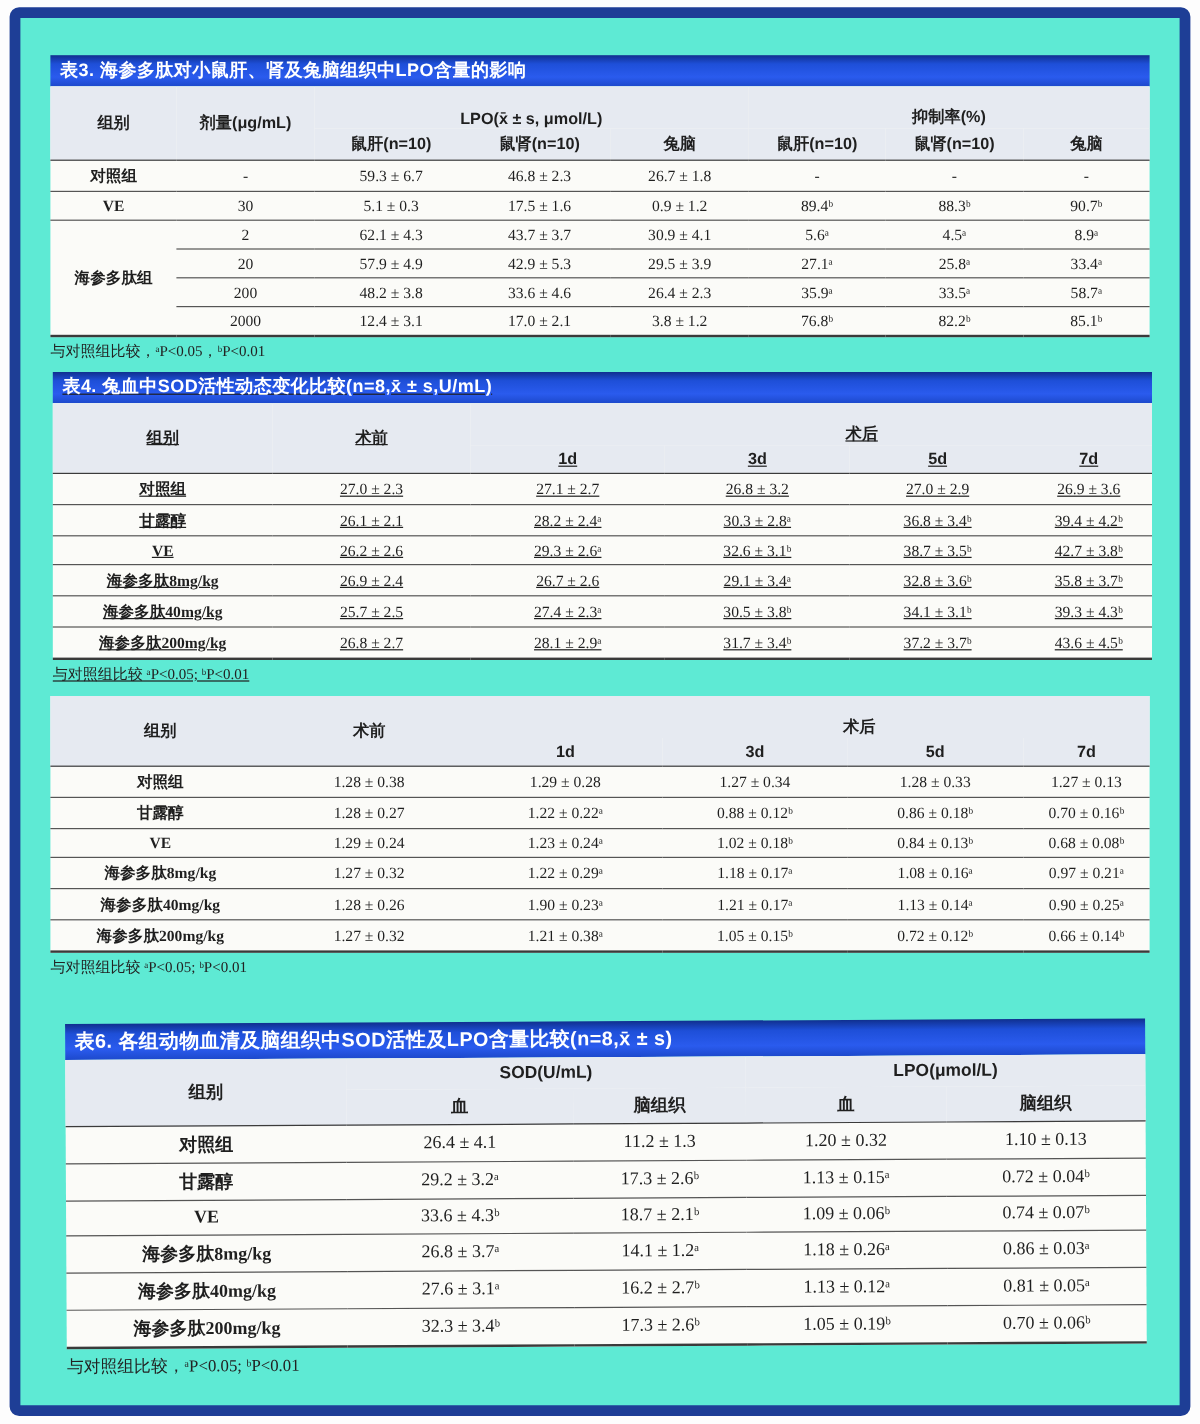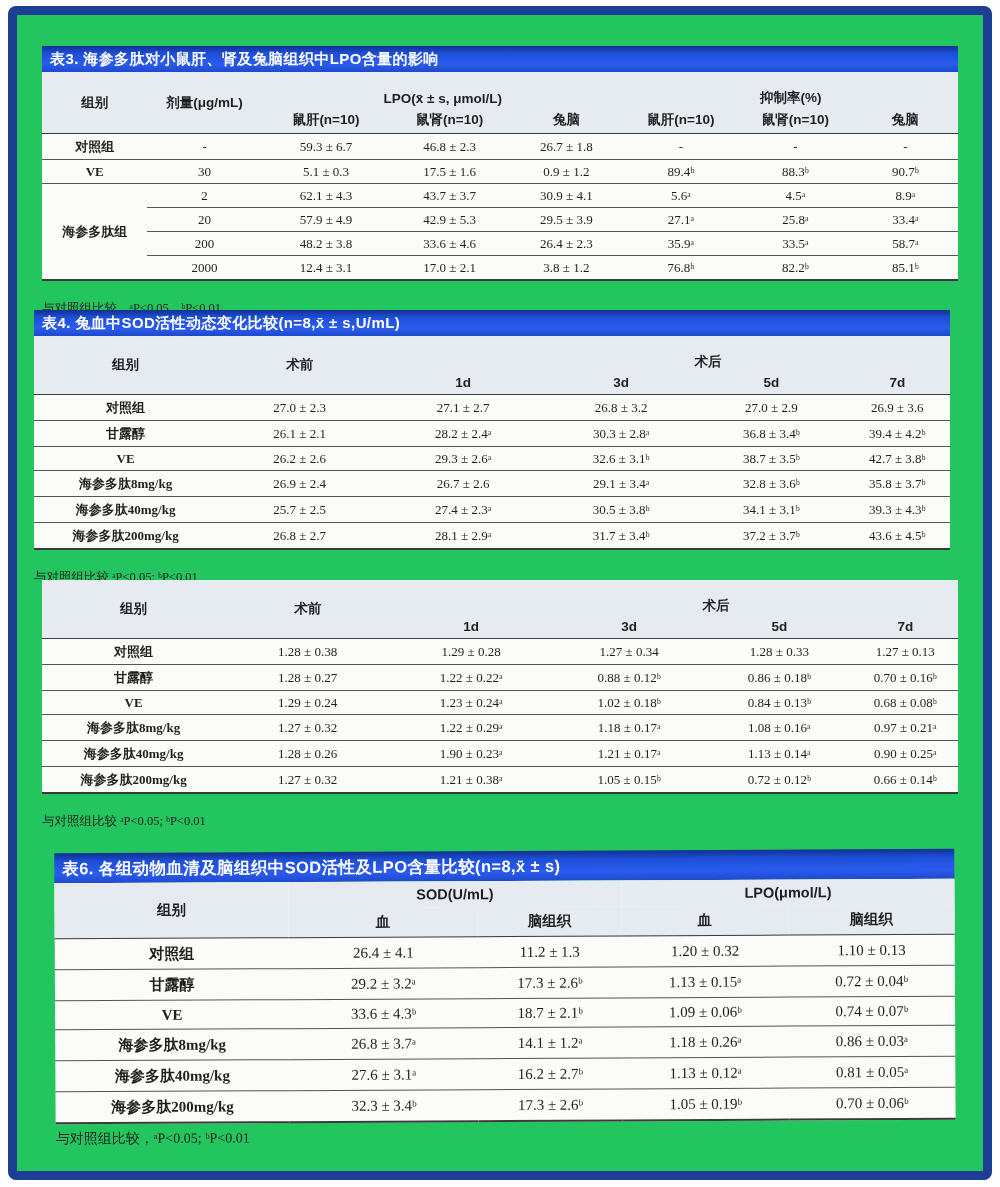--- a/index.html
+++ b/index.html
@@ -1,26 +1,26 @@
 <!DOCTYPE html>
 <html><head>
 <meta charset="utf-8">
 <style>
   html,body{margin:0;padding:0;background:#fdfdfd;}
   body{width:1000px;height:1187px;position:relative;font-family:"Liberation Sans","DejaVu Sans",sans-serif;color:#1f1f1f;}
-  .frame{position:absolute;left:8px;top:6px;width:966px;height:1156px;border:9px solid #1e3e96;border-radius:8px;background:#22c55e;}
+  .frame{position:absolute;left:8px;top:6px;width:966px;height:1156px;border:9px solid #1e3e96;border-radius:8px;background:#5eead4;}
   .block{position:absolute;}
   .tbar{height:26px;line-height:26px;background:linear-gradient(180deg,#10308f 0%,#1e4fd8 28%,#2a5bee 70%,#1d49cc 100%);color:#ffffff;font-weight:700;font-size:15px;padding:0 8px;letter-spacing:0.4px;white-space:nowrap;overflow:hidden;}
   table{width:100%;border-collapse:collapse;table-layout:fixed;border-bottom:2px solid #3a3a3a;background:#fbfbf8;}
   thead th{background:#e6eaf1;font-weight:700;font-size:13.5px;padding:4px 2px;text-align:center;vertical-align:middle;}
   thead th.bb{border-bottom:1.5px solid #3b3b3b;}
   thead th.span{padding:17px 2px 0 2px;}
   tbody td{border-top:1px solid #555;font-size:13px;text-align:center;padding:3.5px 2px;font-family:"Liberation Serif","DejaVu Sans",serif;white-space:nowrap;}
   tbody td[data-name="group-cell"]{font-weight:600;}
-  .fnote{margin-top:19px;font-size:12.5px;font-family:"Liberation Serif","DejaVu Sans",serif;color:#222;}
+  .fnote{margin-top:4px;font-size:12.5px;font-family:"Liberation Serif","DejaVu Sans",serif;color:#222;}
   
   .t3 col:nth-child(1){width:11.5%}.t3 col:nth-child(2){width:12.5%}.t3 col:nth-child(3){width:14%}
   .t3 col:nth-child(4){width:13%}.t3 col:nth-child(5){width:12.5%}.t3 col:nth-child(6){width:12.5%}
   .t3 col:nth-child(7){width:12.5%}.t3 col:nth-child(8){width:11.5%}
   
   .t45 col:nth-child(1){width:20%}.t45 col:nth-child(2){width:18%}.t45 col:nth-child(3){width:17.7%}
   .t45 col:nth-child(4){width:16.8%}.t45 col:nth-child(5){width:16%}.t45 col:nth-child(6){width:11.5%}
   .t45 th.post{padding-left:86px;}
   
   .t6w{transform:rotate(-0.3deg);}
@@ -121,21 +121,21 @@
             <td data-name="value-cell">3.8 ± 1.2</td>
             <td data-name="value-cell">76.8ᵇ</td>
             <td data-name="value-cell">82.2ᵇ</td>
             <td data-name="value-cell">85.1ᵇ</td>
           </tr>
         </tbody>
     </table>
     <div class="fnote" data-name="footnote">与对照组比较，ᵃP&lt;0.05，ᵇP&lt;0.01</div>
   </div>
 
-  <div class="block" style="left:17px;top:295px;width:916px;" data-name="table4-section">
+  <div class="block" style="left:27px;top:295px;width:916px;text-decoration:underline;" data-name="table4-section">
     <div class="tbar" data-name="table4-title-bar">表4. 兔血中SOD活性动态变化比较(n=8,x̄ ± s,U/mL)</div>
     <table class="t45" data-name="table4">
       <colgroup>
           <col>
           <col>
           <col>
           <col>
           <col>
           <col>
         </colgroup>

